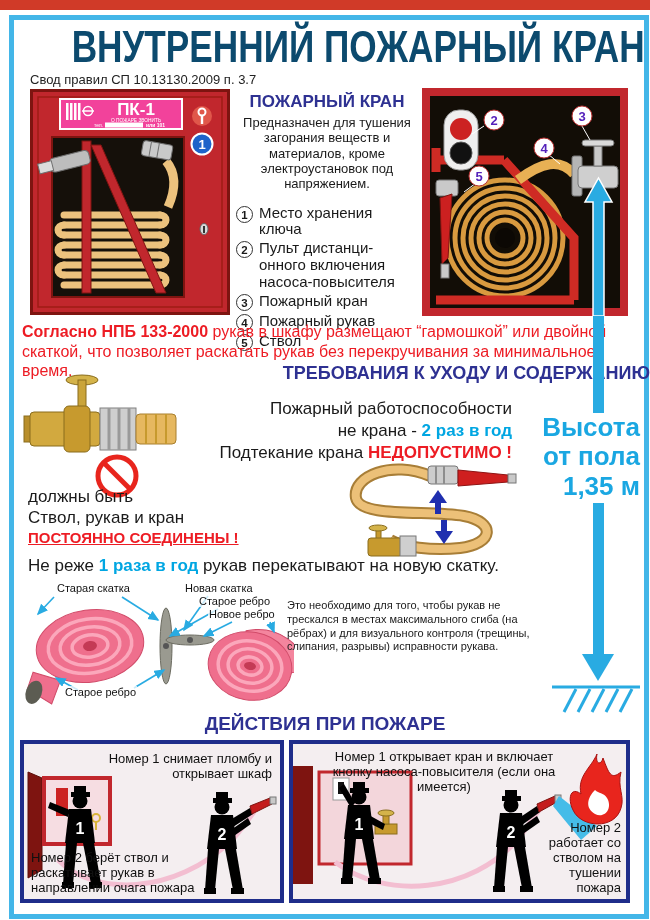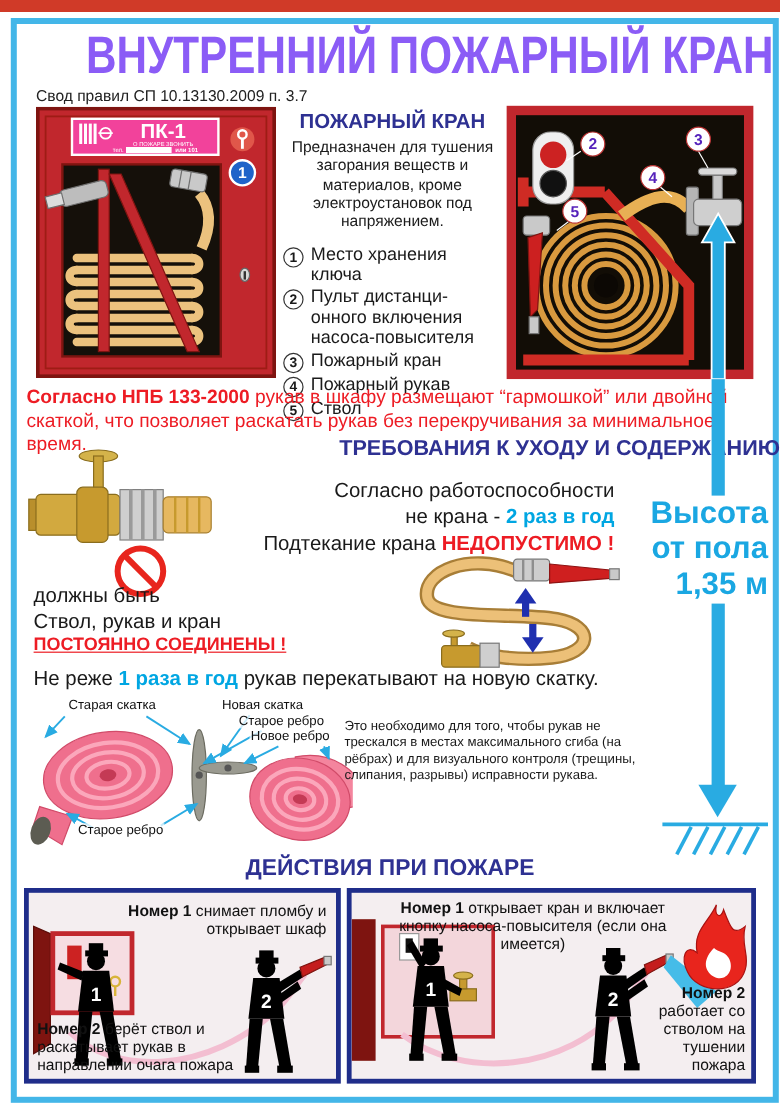--- a/index.html
+++ b/index.html
@@ -5,21 +5,21 @@
   html,body{margin:0;padding:0;}
   body{
     width:650px;height:920px;position:relative;background:#ffffff;
     font-family:"Liberation Sans",sans-serif;color:#1a1a1a;overflow:hidden;
   }
   .abs{position:absolute;}
   .top-strip{left:0;top:0;width:650px;height:10px;background:#d03a28;}
   .frame{left:9px;top:15px;width:630px;height:894px;border:5px solid #43b6e8;}
   .title{
     left:0;top:22px;width:528px;text-align:center;white-space:nowrap;
-    font-size:44px;font-weight:bold;color:#8b5cf6;
+    font-size:44px;font-weight:bold;color:#0c4a6e;
   }
   .title span{display:inline-block;transform:scaleX(.8);transform-origin:center;}
   .subtitle{left:30px;top:72px;font-size:13px;color:#222;}
 
   .intro-col{left:236px;top:92px;width:182px;}
   .intro-head{font-size:17px;font-weight:bold;color:#2e3192;text-align:center;}
   .intro-body{font-size:13px;text-align:center;line-height:1.18;margin-top:3px;}
   .intro-list{margin-top:13px;}
   .intro-item{display:flex;gap:6px;margin-bottom:2px;font-size:15px;line-height:1.12;}
   .num-circle{
@@ -41,21 +41,21 @@
   .connected .red-line{font-size:15px;text-decoration:underline;}
   .rewind{left:28px;top:556px;font-size:17px;}
   .skatka-wrap{left:18px;top:584px;width:276px;height:130px;}
   .skatka-label{position:absolute;font-size:11px;color:#111;background:rgba(255,255,255,.75);padding:0 1px;}
   .why-text{left:287px;top:599px;width:256px;font-size:11px;line-height:1.25;}
   .actions-head{left:0;top:713px;width:650px;text-align:center;font-size:19px;font-weight:bold;color:#2e3192;}
   .panel{top:740px;height:163px;border:4px solid #1f2d8a;background:#f4eef0;box-sizing:border-box;}
   .panel1{left:20px;width:264px;}
   .panel2{left:289px;width:341px;}
   .cap{position:absolute;font-size:13px;line-height:1.16;color:#111;}
-  .cap b{font-weight:bold;margin-top:26px;}
+  .cap b{font-weight:normal;margin-top:26px;}
   .p1c1{top:7px;right:8px;width:176px;text-align:right;}
   .p1c2{left:7px;bottom:4px;width:176px;}
   .p2c1{top:5px;left:28px;width:246px;text-align:center;}
   .p2c2{right:5px;bottom:4px;width:96px;text-align:right;}
   svg text{font-family:"Liberation Sans",sans-serif;}
 </style>
 </head>
 <body>
 
 <div class="abs top-strip"></div>
@@ -213,21 +213,21 @@
     <line x1="134" y1="42" x2="134" y2="72" stroke="#c79a2e" stroke-width="2"></line>
     <line x1="144" y1="42" x2="144" y2="72" stroke="#c79a2e" stroke-width="2"></line>
   </g>
   <g stroke="#e8251d" stroke-width="5" fill="none">
     <circle cx="95" cy="104" r="19"></circle>
     <line x1="82" y1="91" x2="108" y2="117"></line>
   </g>
 </svg>
 
 <div class="abs check-text">
-  <div><span>Согласно работоспособности</span></div>
+  <div><span>Пожарный работоспособности</span></div>
   <div><span>не крана -</span> <span class="blue-b">2 раз в год</span></div>
   <div><span>Подтекание крана</span> <span class="red-b">НЕДОПУСТИМО !</span></div>
 </div>
 
 <div class="abs height-note">
   <div>Высота</div>
   <div>от пола</div>
   <div>1,35 м</div>
 </div>
 <div class="abs vbar seg1"></div>

